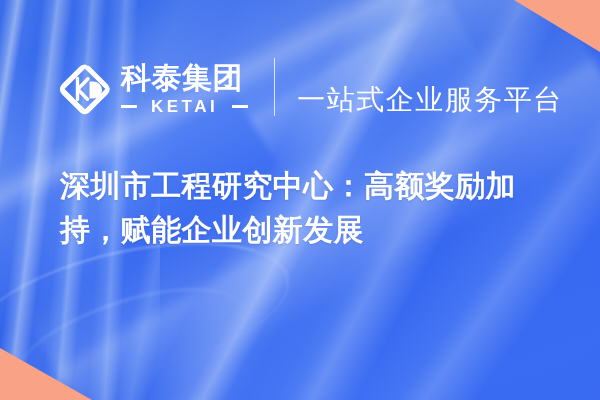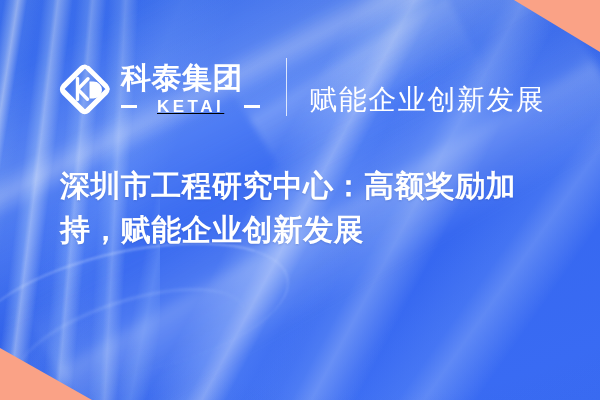--- a/index.html
+++ b/index.html
@@ -192,23 +192,22 @@
     color: #ffffff;
     font-size: 30px;
     font-weight: 700;
     letter-spacing: 0.5px;
     white-space: nowrap;
     font-family: "DejaVu Sans", "Liberation Sans", sans-serif;
   }
   .logo-en-row {
     display: flex;
     align-items: center;
-    gap: 20px;
+    gap: 14px;
     margin-top: 5px;
-    text-decoration: underline;
   }
   .logo-dash {
     width: 16px;
     height: 3px;
     background: #ffffff;
     flex: 0 0 auto;
   }
   .logo-en {
     color: #ffffff;
     font-size: 17px;
@@ -314,20 +313,20 @@
           <span class="logo-dash"></span>
           <span class="logo-en">KETAI</span>
           <span class="logo-dash"></span>
         </span>
       </span>
     </div>
 
     <div class="divider"></div>
 
     <div class="tagline-block">
-      <span class="tagline-main">赋能企业创新发展</span>
+      <span class="tagline-main">一站式企业服务平台</span>
     </div>
 
   </div>
 
   <div class="headline">深圳市工程研究中心：高额奖励加持，赋能企业创新发展</div>
 
 </div>
 
 </body></html>

